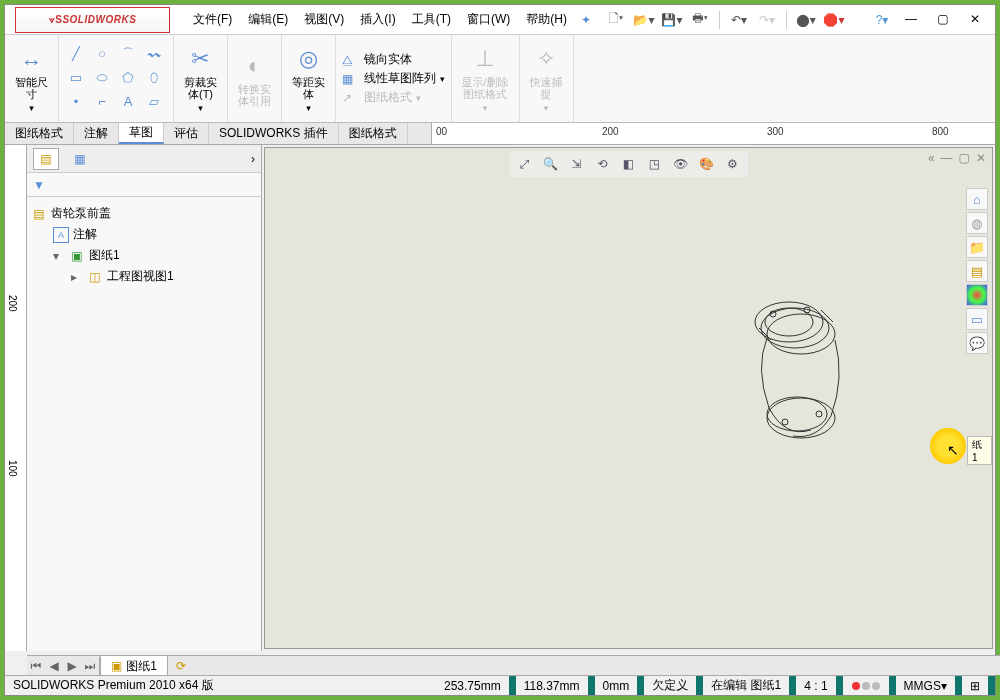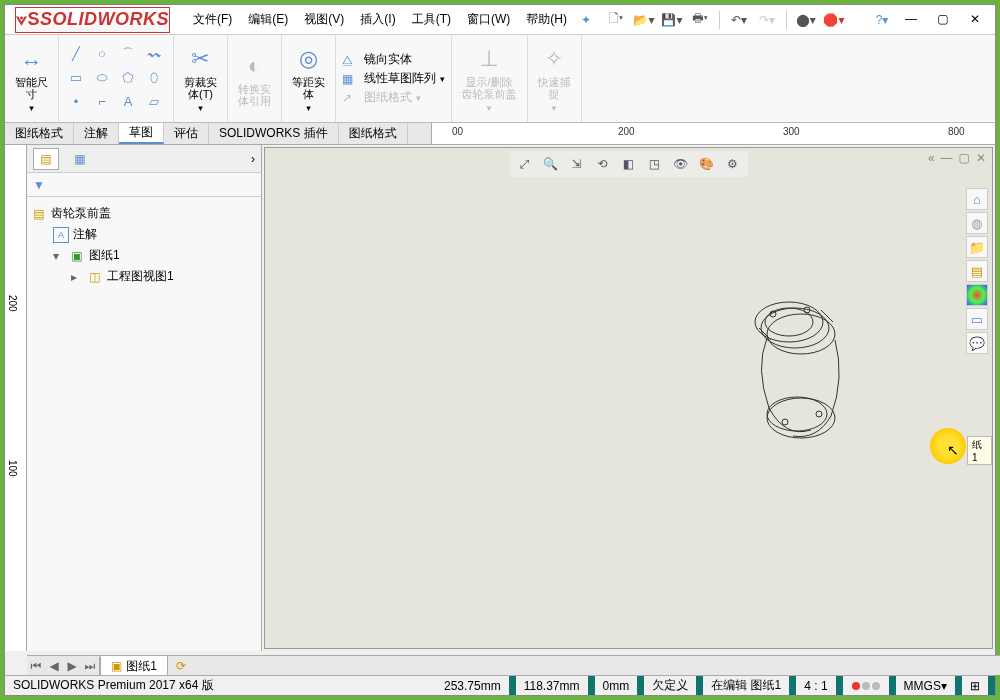--- a/index.html
+++ b/index.html
@@ -1,21 +1,21 @@
 <!DOCTYPE html>
 <html><head>
 <meta charset="utf-8">
 <style>
 * { margin: 0; padding: 0; box-sizing: border-box; font-family: "Microsoft YaHei", Arial, sans-serif; font-size: 12px; }
 body { background: #6bb23e; width: 1000px; height: 700px; overflow: hidden; }
 .window { position: absolute; top: 4px; left: 4px; right: 4px; bottom: 4px; background: #f0f0f0; border: 1px solid #888; }
 
 
 .menubar { height: 30px; display: flex; align-items: center; background: #fff; border-bottom: 1px solid #ccc; }
-.logo { width: 155px; height: 26px; margin-left: 10px; background: linear-gradient(#fff,#f5f5f5); border: 1px solid #c33; display: flex; align-items: center; justify-content: center; color: #c33; font-weight: bold; font-style: italic; font-size: 18px; letter-spacing: 0.5px; }
+.logo { width: 155px; height: 26px; margin-left: 10px; background: linear-gradient(#fff,#f5f5f5); border: 1px solid #c33; display: flex; align-items: center; justify-content: center; color: #c33; font-weight: bold; font-style: italic; font-size: 10px; letter-spacing: 0.5px; }
 .logo::before { content:"⟇S "; font-style: normal; color:#c33; }
 .menu-items { display: flex; margin-left: 15px; }
 .menu-item { padding: 4px 8px; cursor: pointer; }
 .search-icon-m { margin: 0 6px; color:#5596d6; }
 .qat { display: flex; align-items: center; gap: 6px; margin-left: 8px; }
 .qat-btn { width: 22px; height: 22px; display: flex; align-items: center; justify-content: center; cursor: pointer; color:#555; }
 .qat-sep { width:1px; height:18px; background:#ccc; margin:0 2px; }
 .win-controls { margin-left: auto; display: flex; gap: 4px; margin-right: 6px; }
 .win-btn { width: 28px; height: 20px; display: flex; align-items: center; justify-content: center; cursor: pointer; }
 
@@ -30,21 +30,21 @@
 .ribbon-row { display:flex; align-items:center; gap:4px; padding:1px 0; cursor:pointer; font-size:11px; }
 .ribbon-row .ico { width:18px; color:#5a8fd6; }
 .disabled { color:#bbb !important; }
 .disabled span, .disabled .ico { color:#bbb !important; }
 
 
 .tabbar { height: 22px; background: #e8e8e8; border-bottom: 1px solid #aaa; display: flex; align-items: stretch; position: relative; }
 .tab { padding: 3px 10px; border-right: 1px solid #ccc; cursor: pointer; font-size: 12px; display:flex; align-items:center; }
 .tab.active { background: #fff; border-bottom: 2px solid #5a8fd6; }
 .ruler-h { position:absolute; left:426px; right:0; top:0; bottom:0; background:#fff; border-left:1px solid #aaa; overflow:hidden; }
-.ruler-tick { position:absolute; top:3px; font-size:10px; color:#333;margin-left:16px; }
+.ruler-tick { position:absolute; top:3px; font-size:10px; color:#333; }
 
 
 .main { position: absolute; top: 140px; left:0; right:0; bottom: 44px; display: flex; }
 .ruler-v { width: 22px; background:#fff; border-right:1px solid #aaa; position:relative; }
 .ruler-v .tick { position:absolute; left:2px; writing-mode: vertical-rl; font-size:10px; }
 
 
 .leftpanel { width: 235px; background: #f8f8f8; border-right: 1px solid #aaa; display:flex; flex-direction:column; }
 .panel-tabs { height: 28px; background:#eee; border-bottom:1px solid #ccc; display:flex; align-items:center; padding:0 6px; gap:8px; }
 .panel-tab-icon { width:26px; height:22px; display:flex; align-items:center; justify-content:center; cursor:pointer; }
@@ -181,21 +181,21 @@
       <div class="ribbon-row disabled">
           <span class="ico">↗</span>
           <span>图纸格式</span>
           <span style="font-size:9px"> ▾</span>
         </div>
     </div>
     <div class="ribbon-grp">
       <div class="ribbon-big disabled">
         <div class="ico">⊥</div>
         <span style="white-space:pre-line">显示/删除
-齿轮泵前盖</span>
+图纸格式</span>
         <span style="font-size:9px">▾</span>
       </div>
     </div>
     <div class="ribbon-grp">
       <div class="ribbon-big disabled">
         <div class="ico">✧</div>
         <span style="white-space:pre-line">快速捕
 捉</span>
         <span style="font-size:9px">▾</span>
       </div>
@@ -315,21 +315,21 @@
       <div class="sheet-nav-btn">⏭</div>
     </div>
     <div class="sheet-tab">
       <span style="color:#c90">▣</span>
       <span>图纸1</span>
     </div>
     <span style="margin-left:8px;color:#c90">⟳</span>
   </div>
 
   <div class="statusbar">
-    <div class="status-left">SOLIDWORKS Premium 2017 x64 版</div>
+    <div class="status-left">SOLIDWORKS Premium 2010 x64 版</div>
     <div class="status-cell">253.75mm</div>
     <div class="status-cell">118.37mm</div>
     <div class="status-cell">0mm</div>
     <div class="status-cell">欠定义</div>
     <div class="status-cell">在编辑 图纸1</div>
     <div class="status-cell">4 : 1</div>
     <div class="status-cell">
       <span class="traffic" style="background:#e33"></span>
         <span class="traffic" style="background:#bbb"></span>
         <span class="traffic" style="background:#bbb"></span>

